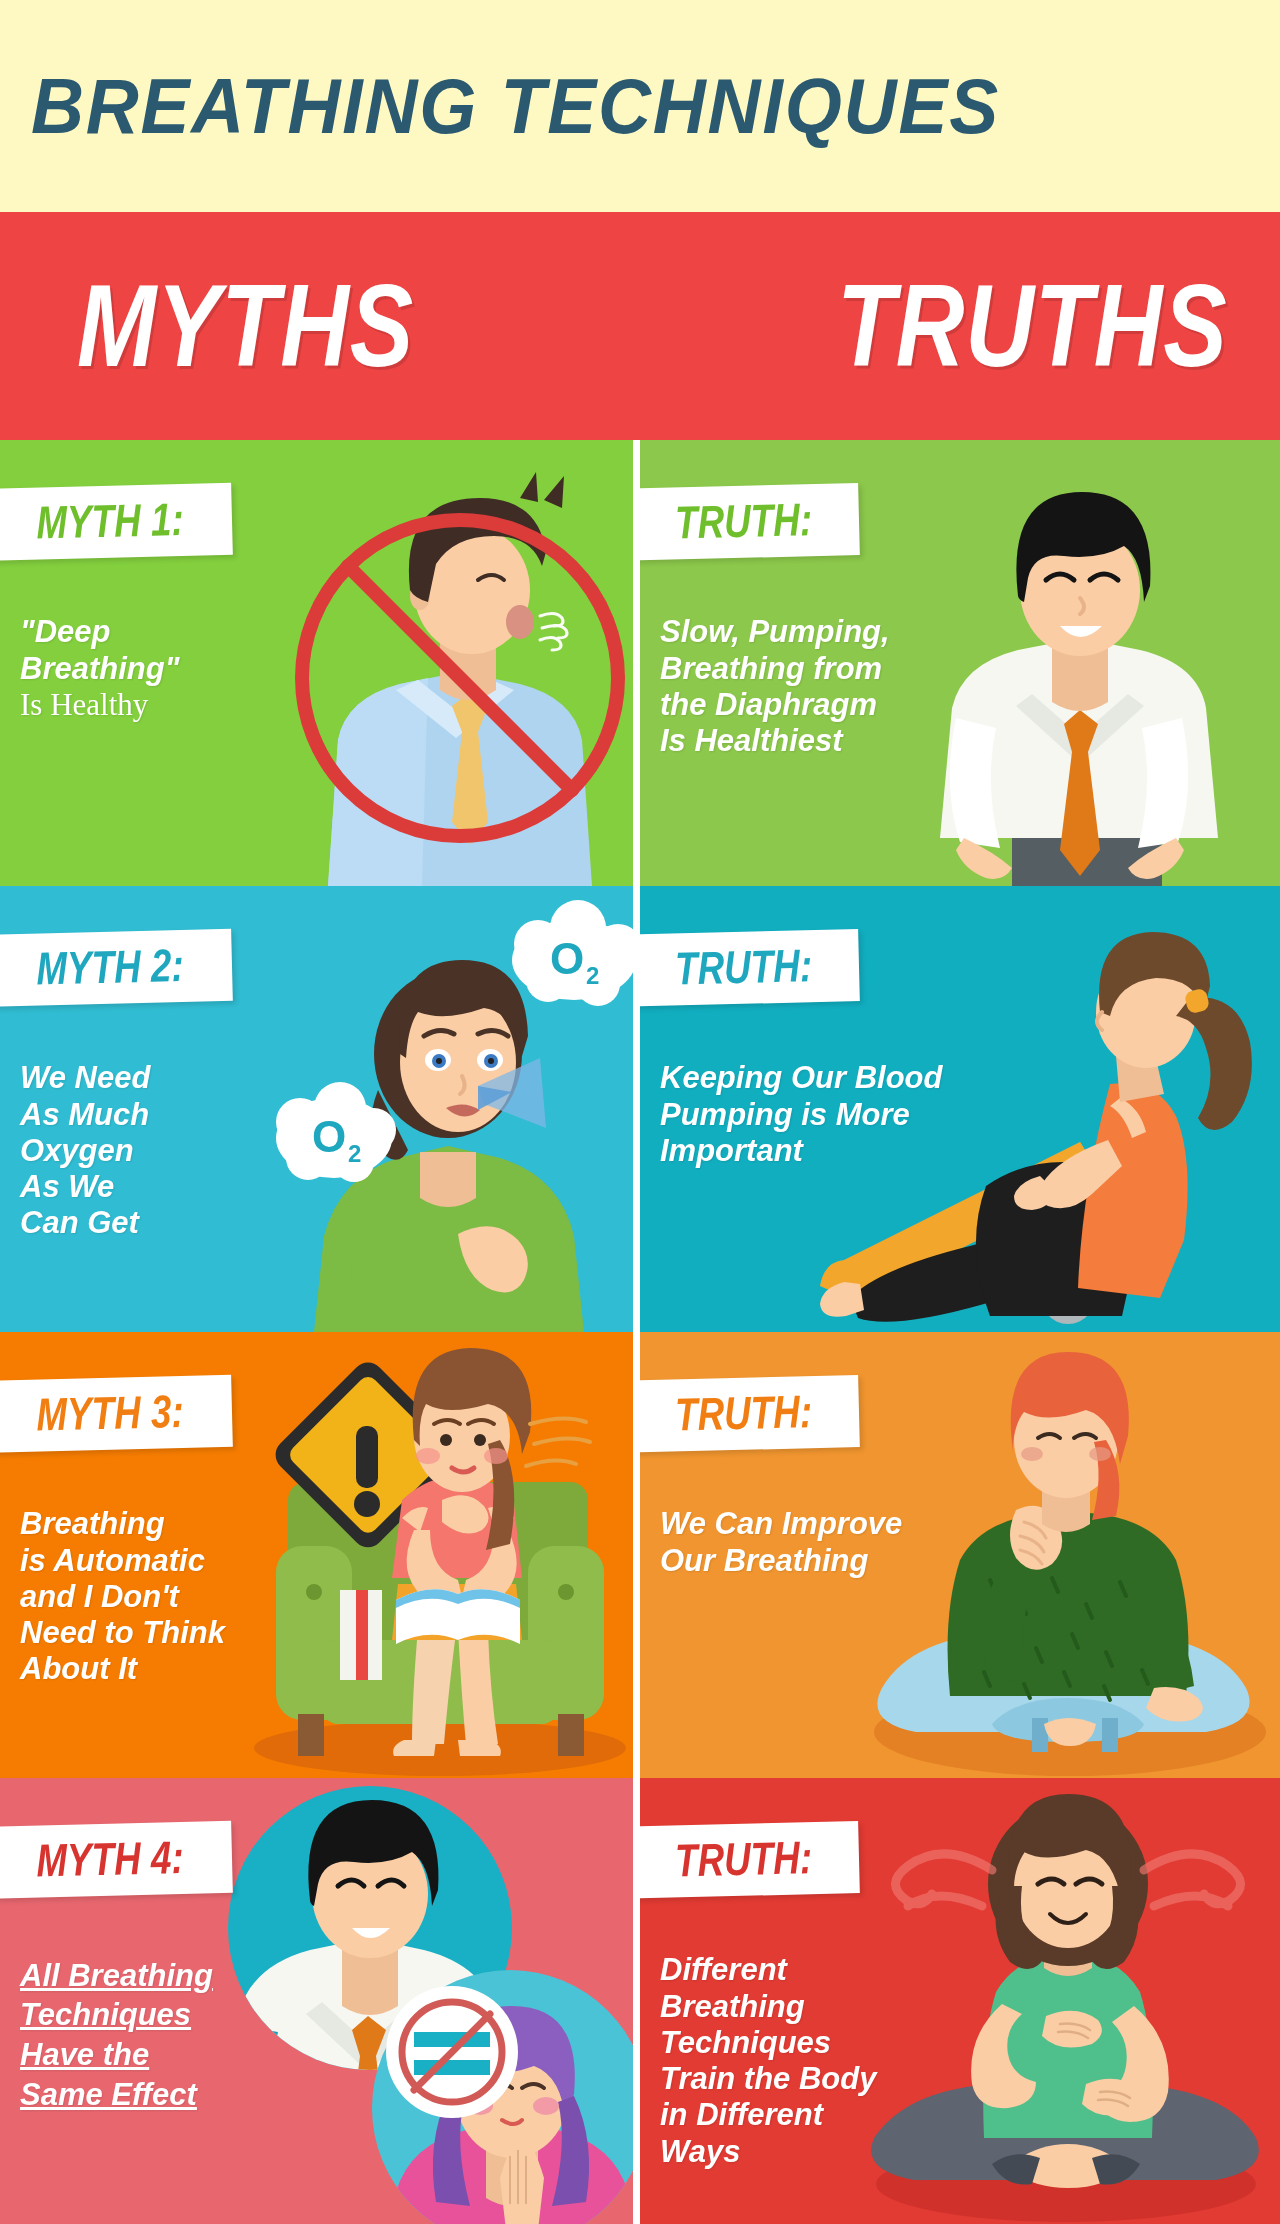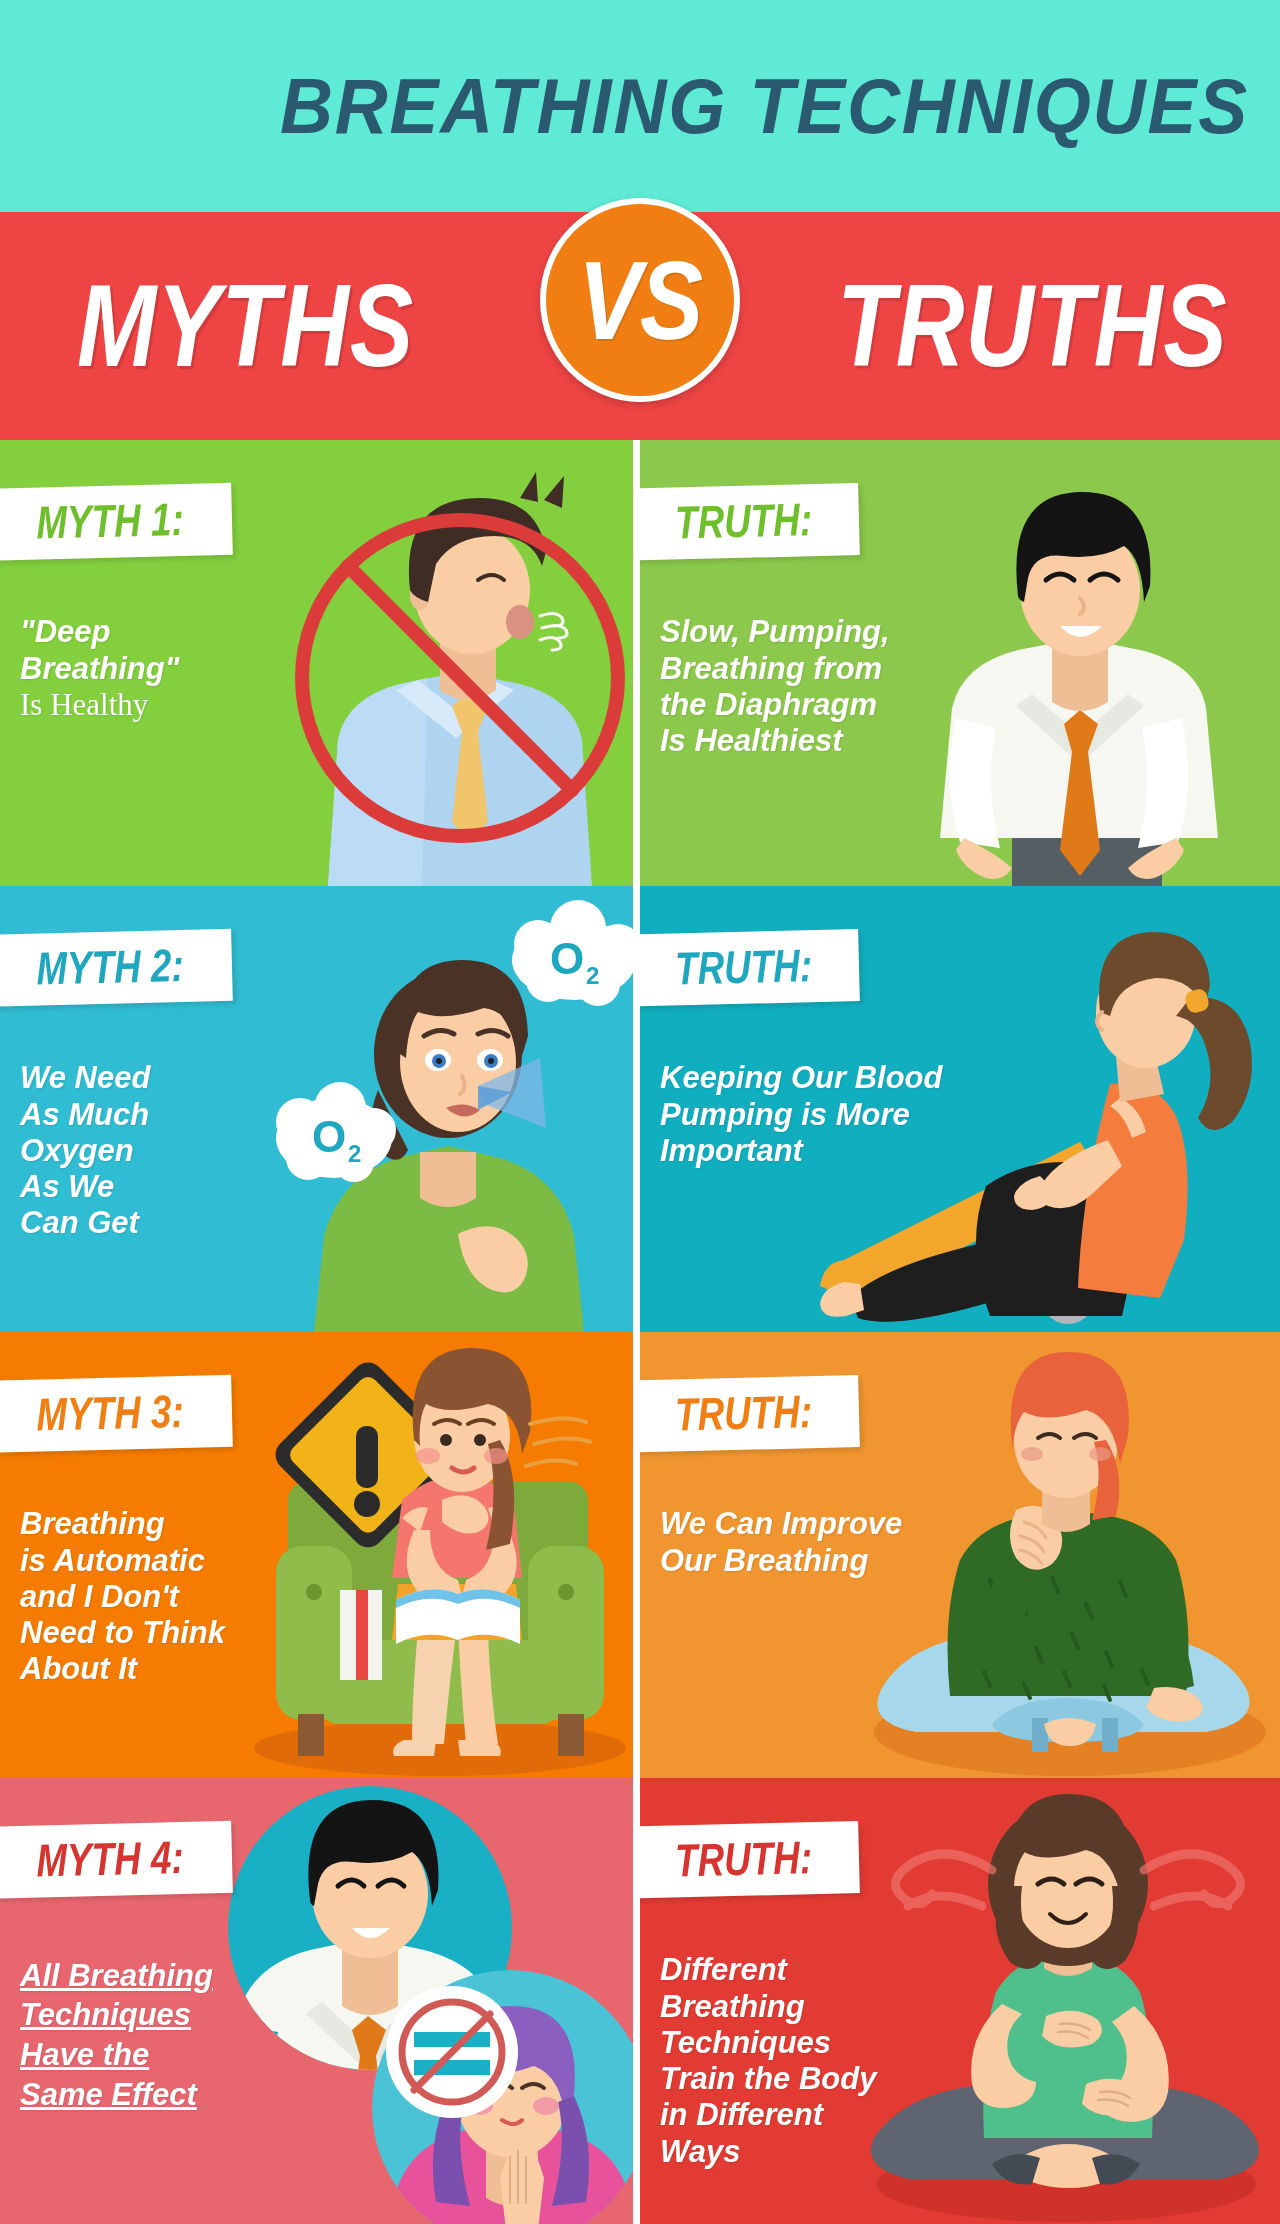--- a/index.html
+++ b/index.html
@@ -7,21 +7,21 @@
   body {
     font-family:"Liberation Sans", sans-serif;
     background:#ffffff;
     overflow:hidden;
   }
   .infographic { position:relative; width:1280px; height:2224px; overflow:hidden; }
 
   
   .header {
     position:absolute; left:0; top:0; width:1280px; height:212px;
-    background:#5eead4; display:flex; align-items:center; justify-content:flex-end;
+    background:#fef9c3; display:flex; align-items:center; justify-content:flex-start;
   }
   .header-title {
     font-size:78px; font-weight:bold; font-style:italic;
     color:#2B5A70; letter-spacing:2px; white-space:nowrap;
     transform:scaleX(0.94);
     font-family:"Liberation Sans", sans-serif;
   }
 
   
   .vs-banner {
@@ -108,23 +108,20 @@
 
 <div class="infographic">
 
   <div class="header">
     <div class="header-title">BREATHING TECHNIQUES</div>
   </div>
 
   <div class="vs-banner">
     <div class="vs-myths">MYTHS</div>
     <div class="vs-truths">TRUTHS</div>
-  </div>
-  <div class="vs-circle">
-    <div class="vs-circle-label">VS</div>
   </div>
 
   <div class="grid">
 
     <div class="row row-1">
 
       <div class="panel bg-green-a">
         <div class="art">
           <svg width="420" height="446" viewBox="0 0 420 446">
 

